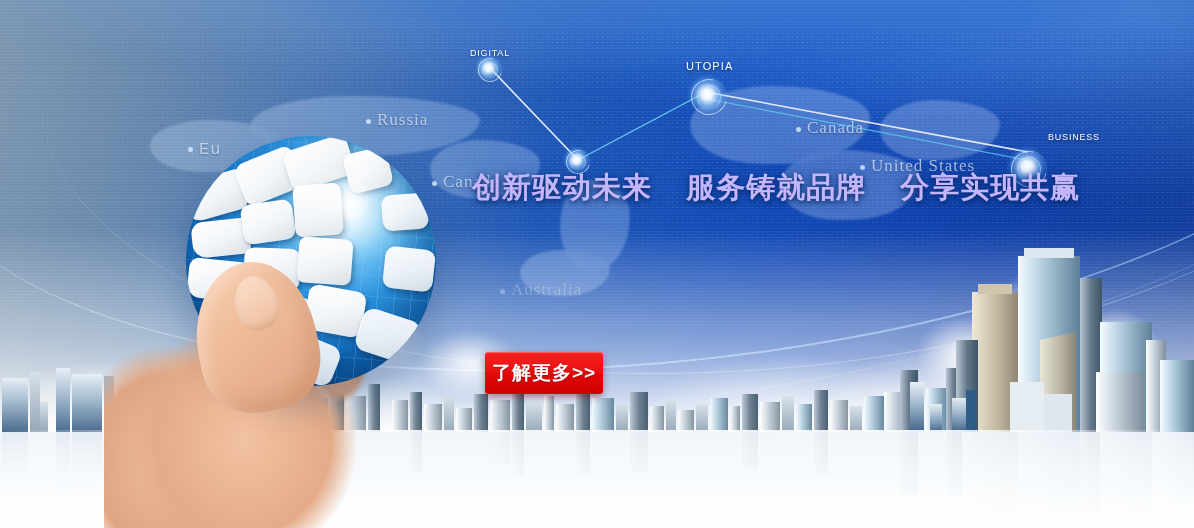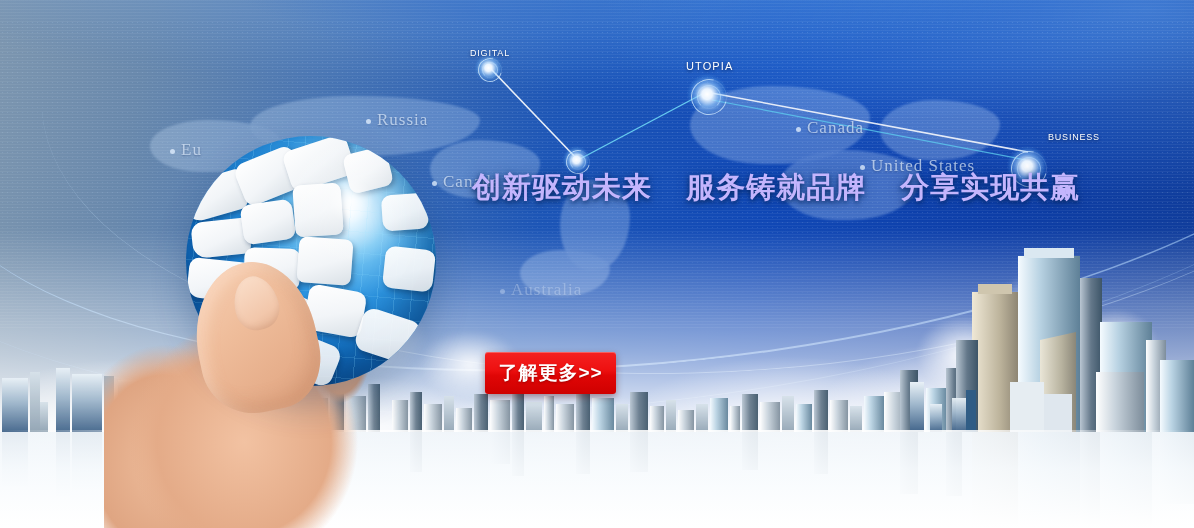--- a/index.html
+++ b/index.html
@@ -230,21 +230,21 @@
     text-shadow:
       2px 2px 0 #b07a00,
       3px 3px 6px rgba(90,55,0,.55),
       0 0 14px rgba(255,225,120,.45);
   }
   .headline.l1{top:228px;}
   .headline.l2{top:284px;left:466px;}
 
   .cta{
     position:absolute;left:485px;top:352px;
-    width:131px;height:42px;
+    width:118px;height:42px;
     border:0;border-radius:3px;
     background:linear-gradient(to bottom,#f42222 0%,#ee1111 42%,#e00606 56%,#cf0000 100%);
     box-shadow:0 3px 7px rgba(80,0,0,.38), inset 0 1px 0 rgba(255,255,255,.28);
     color:#ffffff;font-size:19px;font-weight:bold;
     font-family:"Liberation Sans","DejaVu Sans",sans-serif;
     letter-spacing:1px;cursor:pointer;
     display:flex;align-items:center;justify-content:center;
     text-shadow:0 1px 2px rgba(110,0,0,.5);
   }
 
@@ -300,21 +300,21 @@
   <div class="nodelabel tiny" style="left:470px;top:48px;">DIGITAL</div>
 
   <div class="node" style="left:686px;top:74px;"></div>
   <div class="nodelabel" style="left:686px;top:60px;">UTOPIA</div>
 
   <div class="node" style="left:1006px;top:146px;"></div>
   <div class="nodelabel tiny" style="left:1020px;top:132px;margin-left:28px;">BUSINESS</div>
 
   <div class="node sm" style="left:562px;top:146px;"></div>
 
-  <div class="geo" style="left:170px;top:140px;">Eu</div>
+  <div class="geo" style="left:188px;top:140px;font-family:Liberation Mono, monospace;">Eu</div>
   <div class="geo" style="left:366px;top:110px;">Russia</div>
   <div class="geo" style="left:432px;top:172px;">Canada</div>
   <div class="geo" style="left:796px;top:118px;">Canada</div>
   <div class="geo" style="left:860px;top:156px;">United  States</div>
   <div class="geo" style="left:500px;top:280px;opacity:.42;">Australia</div>
 
   <div class="cloudbank"></div>
   <div class="bigcloud"></div>
   <div class="bigcloud2"></div>
 

